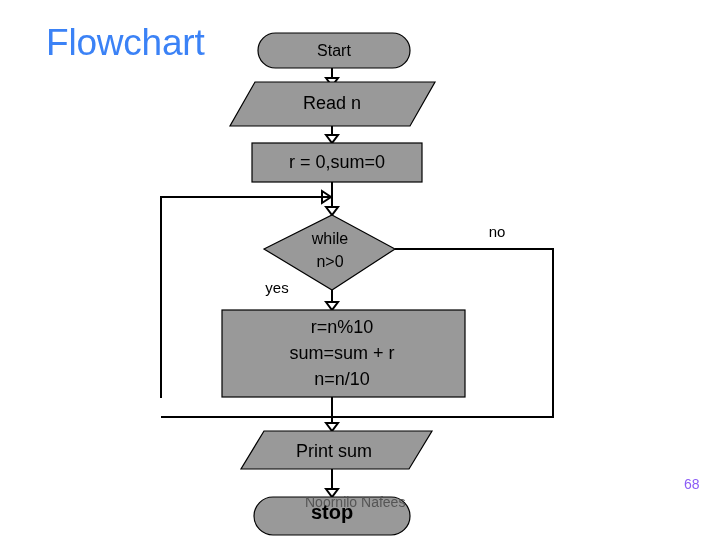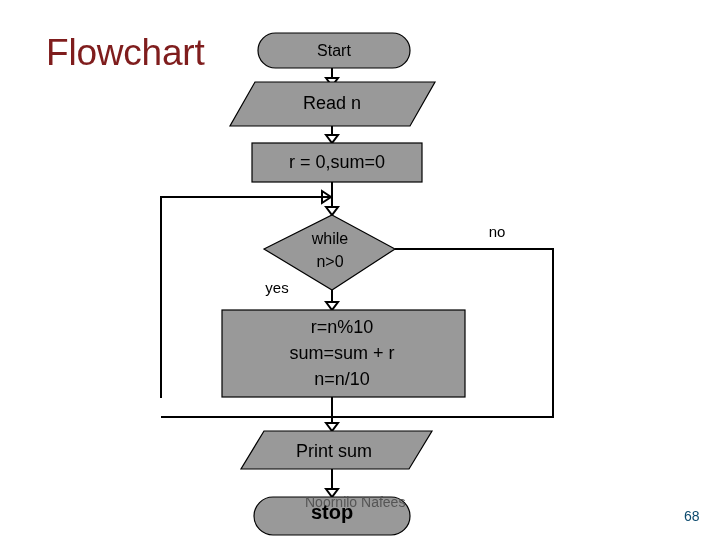--- a/index.html
+++ b/index.html
@@ -20,23 +20,22 @@
     height: 540px;
     background: #ffffff;
   }
   .title {
     position: absolute;
     left: 46px;
     top: 21px;
     font-size: 37px;
     line-height: 44px;
     letter-spacing: -0.2px;
-    color: #7f1d1d;
+    color: #3b82f6;
     white-space: nowrap;
-    margin-top: 10px;
   }
   svg.flow {
     position: absolute;
     left: 0;
     top: 0;
     width: 720px;
     height: 540px;
   }
   .node-text {
     font-family: "Liberation Sans", sans-serif;
@@ -79,23 +78,23 @@
     top: 501px;
     width: 156px;
     text-align: center;
     font-size: 20px;
     color: #000000;
     font-weight: bold;
   }
   .page-number {
     position: absolute;
     left: 684px;
-    top: 508px;
+    top: 476px;
     font-size: 14px;
-    color: #0c4a6e;
+    color: #8b5cf6;
   }
 </style>
 </head>
 <body>
 
 <div id="slide">
 
   <div class="title">Flowchart</div>
 
   <svg class="flow" viewBox="0 0 720 540">

